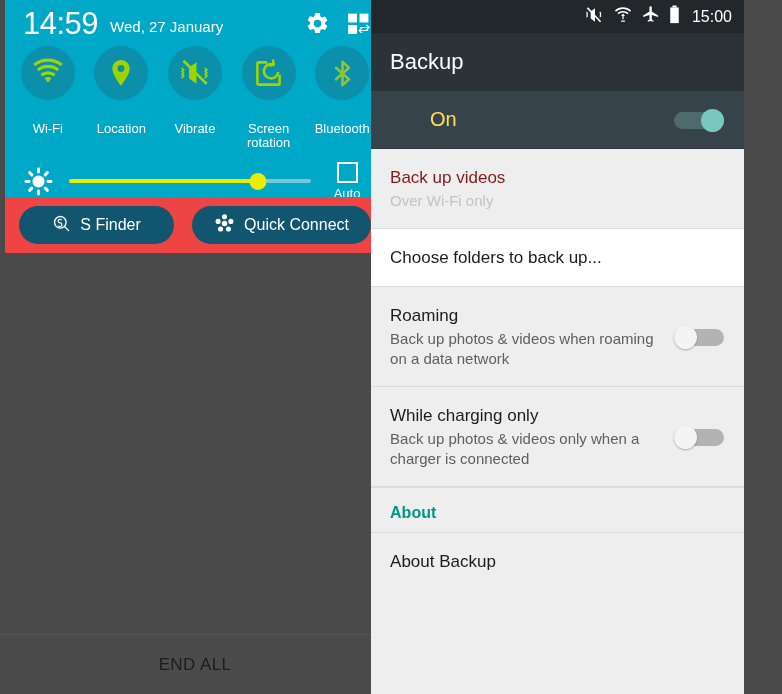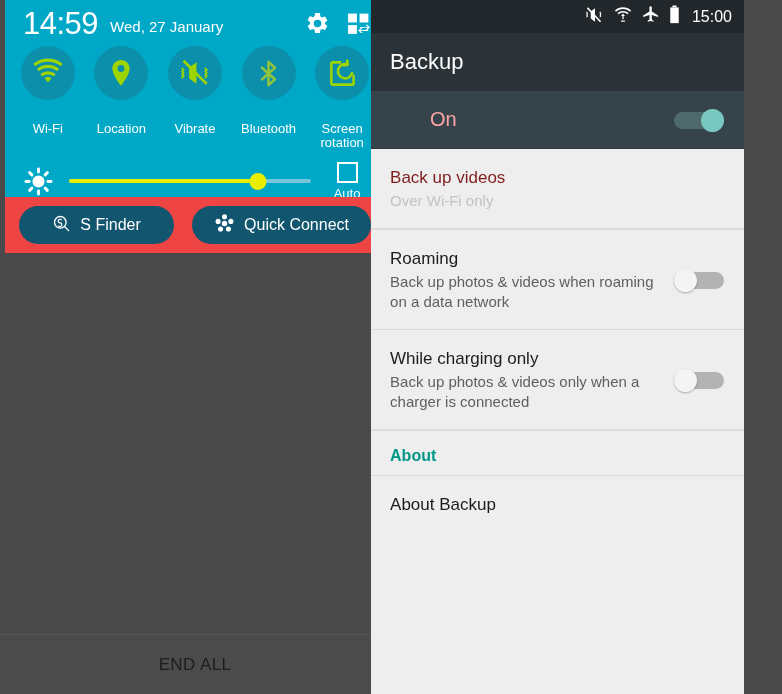--- a/index.html
+++ b/index.html
@@ -79,21 +79,21 @@
   }
   .rt-clock { color: #ffffff; font-size: 16px; margin-left: 3px; }
   .rt-actionbar {
     height: 58px; background: #2b3338; display: flex; align-items: center; padding-left: 19px;
   }
   .rt-title { color: #ffffff; font-size: 22px; }
   .rt-onrow {
     height: 58px; background: #37434a; display: flex; align-items: center;
     padding: 0 20px 0 59px; border-bottom: 1px solid #2e383e;
   }
-  .rt-on-label { color: #fca5a5; font-size: 20px; }
+  .rt-on-label { color: #fde047; font-size: 20px; }
   .rt-onrow .sp { flex: 1; }
 
   .sw { position: relative; width: 50px; height: 22px; }
   .sw-track { position: absolute; top: 3px; left: 0; width: 50px; height: 17px; border-radius: 9px; }
   .sw-knob { position: absolute; top: 0; width: 23px; height: 23px; border-radius: 50%; }
   .sw-on .sw-track { background: #4f6a6c; }
   .sw-on .sw-knob { right: 0; background: #79c8c0; }
   .sw-off .sw-track { background: #b3b3b3; }
   .sw-off .sw-knob { left: 0; background: #f4f4f4; box-shadow: 0 1px 2px rgba(0,0,0,.28); }
 
@@ -173,39 +173,39 @@
                 <path d="M19.9 9.6l1.2 1.1-1.2 1.2 1.2 1.1-1.2 1.2 1.2 1.1-1.2 1.2.95.9 2.1-2.1-1.2-1.15 1.2-1.15-1.2-1.15 1.2-1.15-2.1-2.1z"></path>
               </g>
               <path d="M4.2 3.6L21.9 21.3" stroke="#9ed400" stroke-width="2.1" fill="none"></path>
             </svg>
           </div>
           <div class="qs-label">Vibrate</div>
         </div>
 
         <div class="qs-toggle">
           <div class="qs-circle">
-            <svg width="31" height="31" viewBox="0 0 24 24" fill="none" stroke="#8ec43c" stroke-width="2" stroke-linejoin="round" stroke-linecap="round">
-              <path d="M7 7.5l10 9-5 4.5V3l5 4.5-10 9"></path>
-            </svg>
-          </div>
-          <div class="qs-label">Bluetooth</div>
-        </div>
-
-        <div class="qs-toggle">
-          <div class="qs-circle">
             <svg width="31" height="31" viewBox="0 0 24 24" fill="none" stroke="#9ed400" stroke-width="2">
               <path d="M11 3.4H4.2a.8.8 0 0 0-.8.8v15.6c0 .44.36.8.8.8h15.6a.8.8 0 0 0 .8-.8V13"></path>
               <path d="M19.6 10.9a5.6 5.6 0 1 1-4.3-6.15"></path>
               <path d="M15.6 1.9l.5 3.3-3.3.5" stroke-linecap="round" stroke-linejoin="round"></path>
             </svg>
           </div>
           <div class="qs-label">
             <span>Screen</span><br>
             <span>rotation</span>
           </div>
+        </div>
+
+        <div class="qs-toggle">
+          <div class="qs-circle">
+            <svg width="31" height="31" viewBox="0 0 24 24" fill="none" stroke="#8ec43c" stroke-width="2" stroke-linejoin="round" stroke-linecap="round">
+              <path d="M7 7.5l10 9-5 4.5V3l5 4.5-10 9"></path>
+            </svg>
+          </div>
+          <div class="qs-label">Bluetooth</div>
         </div>
       </div>
 
       <div class="qs-bright-row">
         <div class="qs-sun">
           <svg width="29" height="29" viewBox="0 0 24 24" fill="#ffffff">
             <circle cx="12" cy="12" r="5"></circle>
             <g stroke="#ffffff" stroke-width="2.4" stroke-linecap="round">
               <path d="M12 1.6v2.6M12 19.8v2.6M22.4 12h-2.6M4.2 12H1.6M19.35 4.65l-1.85 1.85M6.5 17.5l-1.85 1.85M19.35 19.35L17.5 17.5M6.5 6.5L4.65 4.65"></path>
             </g>
@@ -303,20 +303,25 @@
     </div>
 
     <div id="rowsHost">
         <div class="row row-grey row-disabled">
           <div class="row-txt">
             <div class="row-title">Back up videos</div>
             <div class="row-sub">Over Wi-Fi only</div>
           </div>
         </div>
         <div class="divider"></div>
+        <div class="row">
+          <div class="row-txt">
+            <div class="row-title">Choose folders to back up...</div>
+          </div>
+        </div>
         <div class="divider"></div>
         <div class="row row-grey">
           <div class="row-txt">
             <div class="row-title">Roaming</div>
             <div class="row-sub">Back up photos &amp; videos when roaming on a data network</div>
           </div>
           <div class="sw sw-off">
             <div class="sw-track"></div>
             <div class="sw-knob"></div>
           </div>

